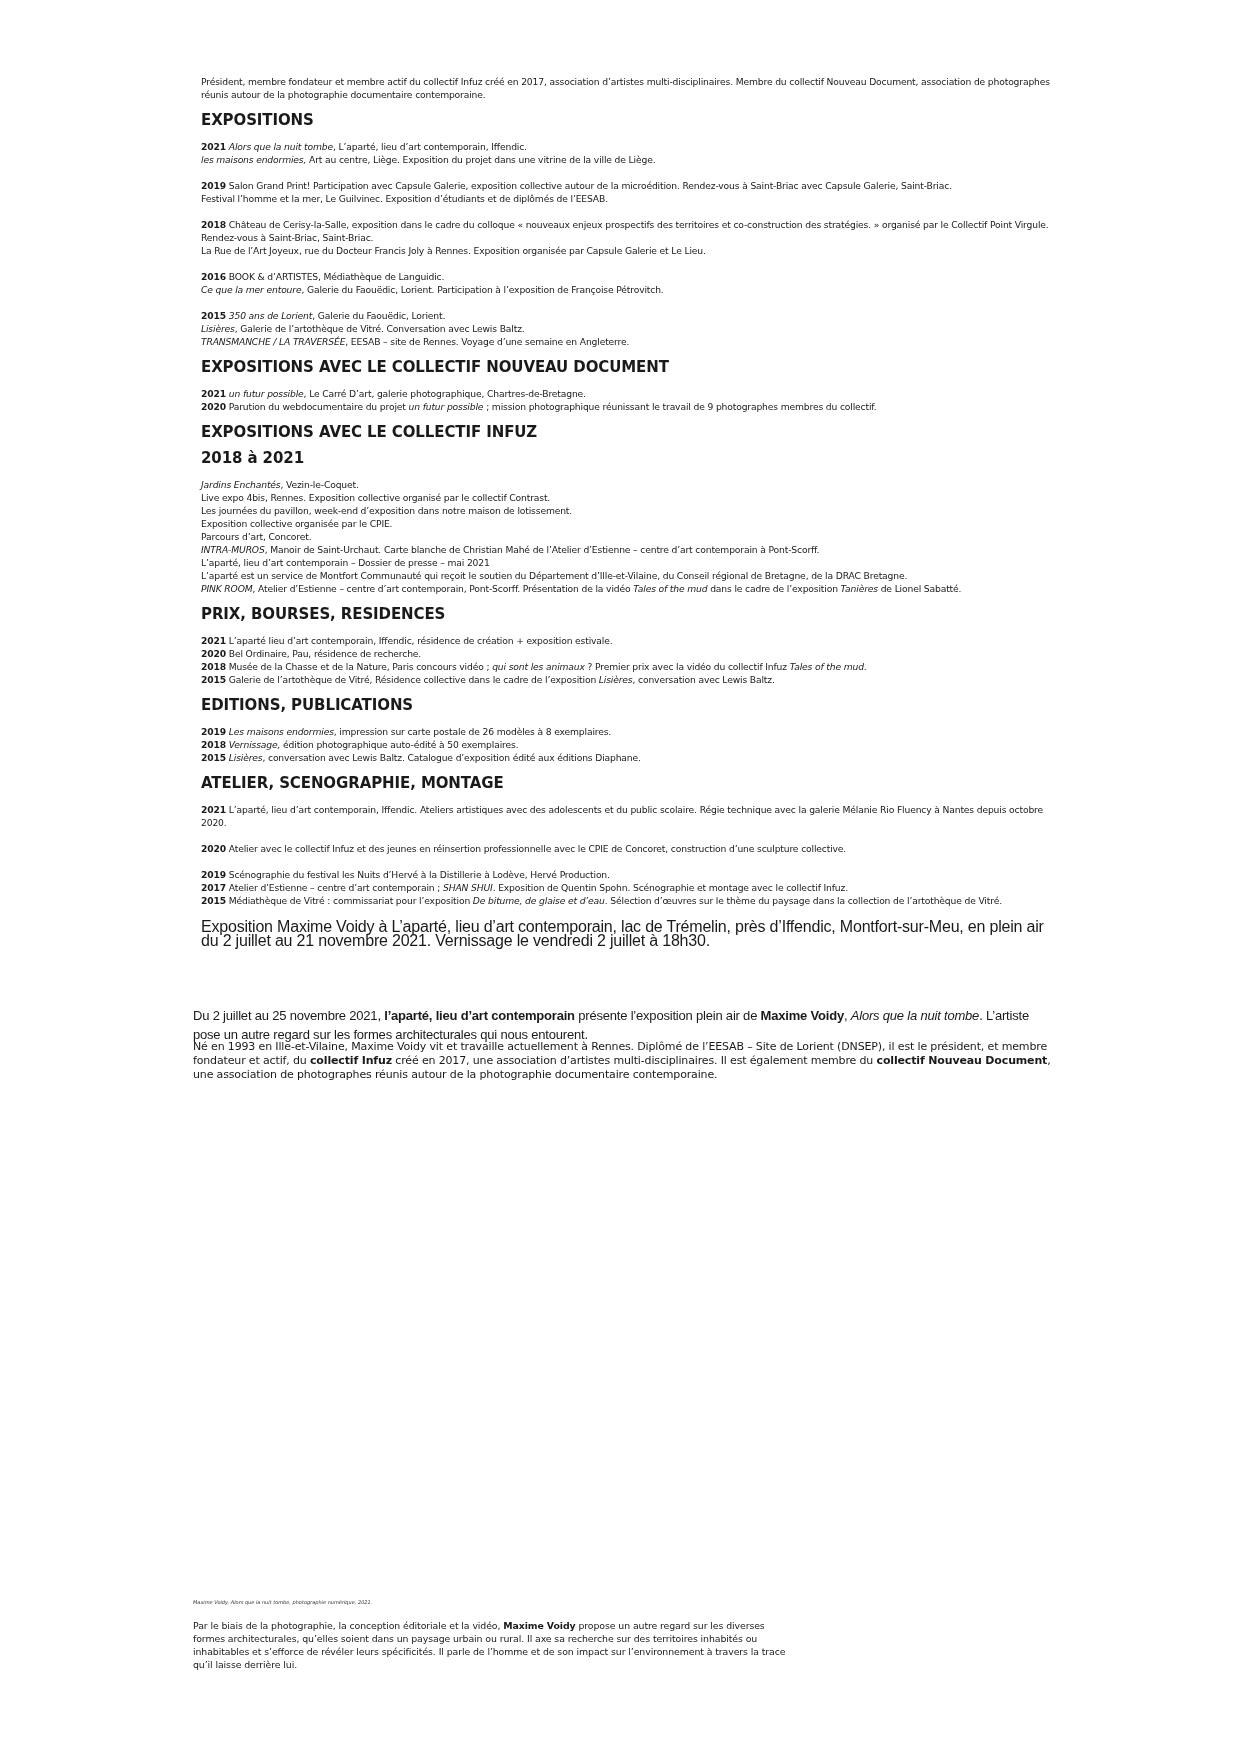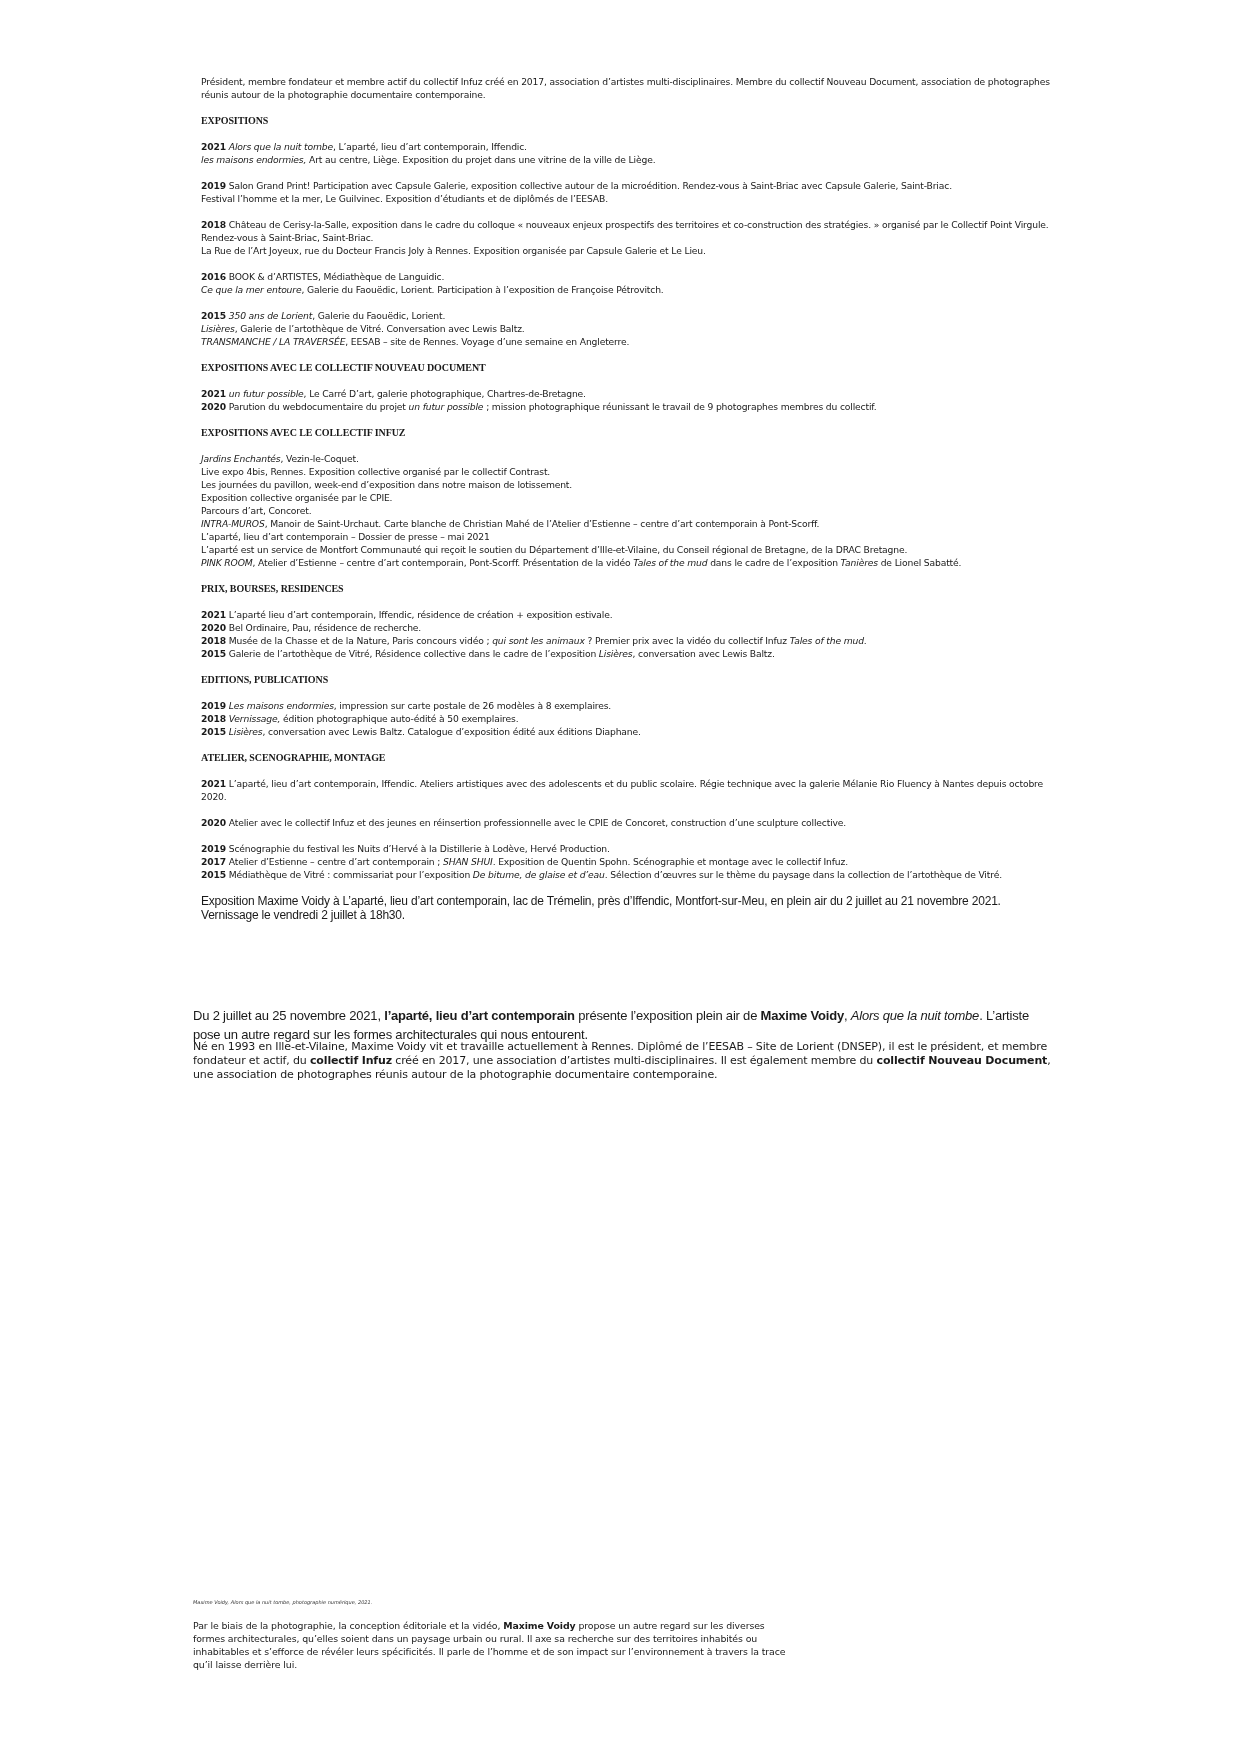--- a/index.html
+++ b/index.html
@@ -3,23 +3,23 @@
 <meta charset="utf-8">
 <style>
   html, body { margin: 0; padding: 0; background: #ffffff; }
   body { width: 1240px; height: 1754px; position: relative; overflow: hidden;
          font-family: "DejaVu Sans", sans-serif; color: #1a1a1a; }
   .page { position: absolute; left: 8px; top: 0; width: 1240px; height: 1754px; }
   .cv { position: absolute; left: 193px; top: 75px; width: 850px;
         font-size: 9.2px; line-height: 13px; letter-spacing: -0.15px; }
   .cv p { margin: 0; }
   .cv .blk { margin-bottom: 13px; }
-  .cv h3 { font-size: 10px; font-weight: bold; margin: 0 0 13px 0; letter-spacing: -0.1px; font-family: Liberation Serif, serif; }
+  .cv h3 { font-size: 15px; font-weight: bold; margin: 0 0 13px 0; letter-spacing: -0.1px; }
   .yr { font-weight: bold; }
-  .notice { font-family: "Liberation Sans", sans-serif; font-size: 12px; line-height: 14px; letter-spacing: -0.2px; }
+  .notice { font-family: "Liberation Sans", sans-serif; font-size: 16px; line-height: 14px; letter-spacing: -0.2px; }
   .lead { position: absolute; left: 185px; top: 993px; width: 860px;
           font-family: "Liberation Sans", sans-serif; font-size: 13px; line-height: 19px; letter-spacing: -0.2px; }
   .bio { position: absolute; left: 185px; top: 1040px; width: 860px;
          font-size: 11px; line-height: 14px; letter-spacing: -0.15px; }
   .caption { position: absolute; left: 185px; top: 1599px; font-size: 5px; font-style: italic; color: #333; }
   .foot { position: absolute; left: 185px; top: 1619px; width: 600px;
           font-size: 9.4px; line-height: 13px; letter-spacing: -0.1px; }
   .image-area { position: absolute; left: 185px; top: 1100px; width: 860px; height: 480px; }
   b { font-weight: bold; }
   i { font-style: italic; }
@@ -56,20 +56,21 @@
       <p><i>TRANSMANCHE / LA TRAVERSÉE</i><span>, EESAB – site de Rennes. Voyage d’une semaine en Angleterre.</span></p>
     </div>
 
     <h3>EXPOSITIONS AVEC LE COLLECTIF NOUVEAU DOCUMENT</h3>
     <div class="blk">
       <p><span class="yr">2021</span> <i>un futur possible</i><span>, Le Carré D’art, galerie photographique, Chartres-de-Bretagne.</span></p>
       <p><span class="yr">2020</span><span> Parution du webdocumentaire du projet </span><i>un futur possible</i><span> ; mission photographique réunissant le travail de 9 photographes membres du collectif.</span></p>
     </div>
 
     <h3>EXPOSITIONS AVEC LE COLLECTIF INFUZ</h3>
+    <h3>2018 à 2021</h3>
     <div class="blk">
       <p><i>Jardins Enchantés</i><span>, Vezin-le-Coquet.</span></p>
       <p>Live expo 4bis, Rennes. Exposition collective organisé par le collectif Contrast.</p>
       <p>Les journées du pavillon, week-end d’exposition dans notre maison de lotissement.</p>
       <p>Exposition collective organisée par le CPIE.</p>
       <p>Parcours d’art, Concoret.</p>
       <p><i>INTRA-MUROS</i><span>, Manoir de Saint-Urchaut. Carte blanche de Christian Mahé de l’Atelier d’Estienne – centre d’art contemporain à Pont-Scorff.</span></p>
       <p>L’aparté, lieu d’art contemporain – Dossier de presse – mai 2021</p>
       <p>L’aparté est un service de Montfort Communauté qui reçoit le soutien du Département d’Ille-et-Vilaine, du Conseil régional de Bretagne, de la DRAC Bretagne.</p>
       <p><i>PINK ROOM</i><span>, Atelier d’Estienne – centre d’art contemporain, Pont-Scorff. Présentation de la vidéo </span><i>Tales of the mud</i><span> dans le cadre de l’exposition </span><i>Tanières</i><span> de Lionel Sabatté.</span></p>

